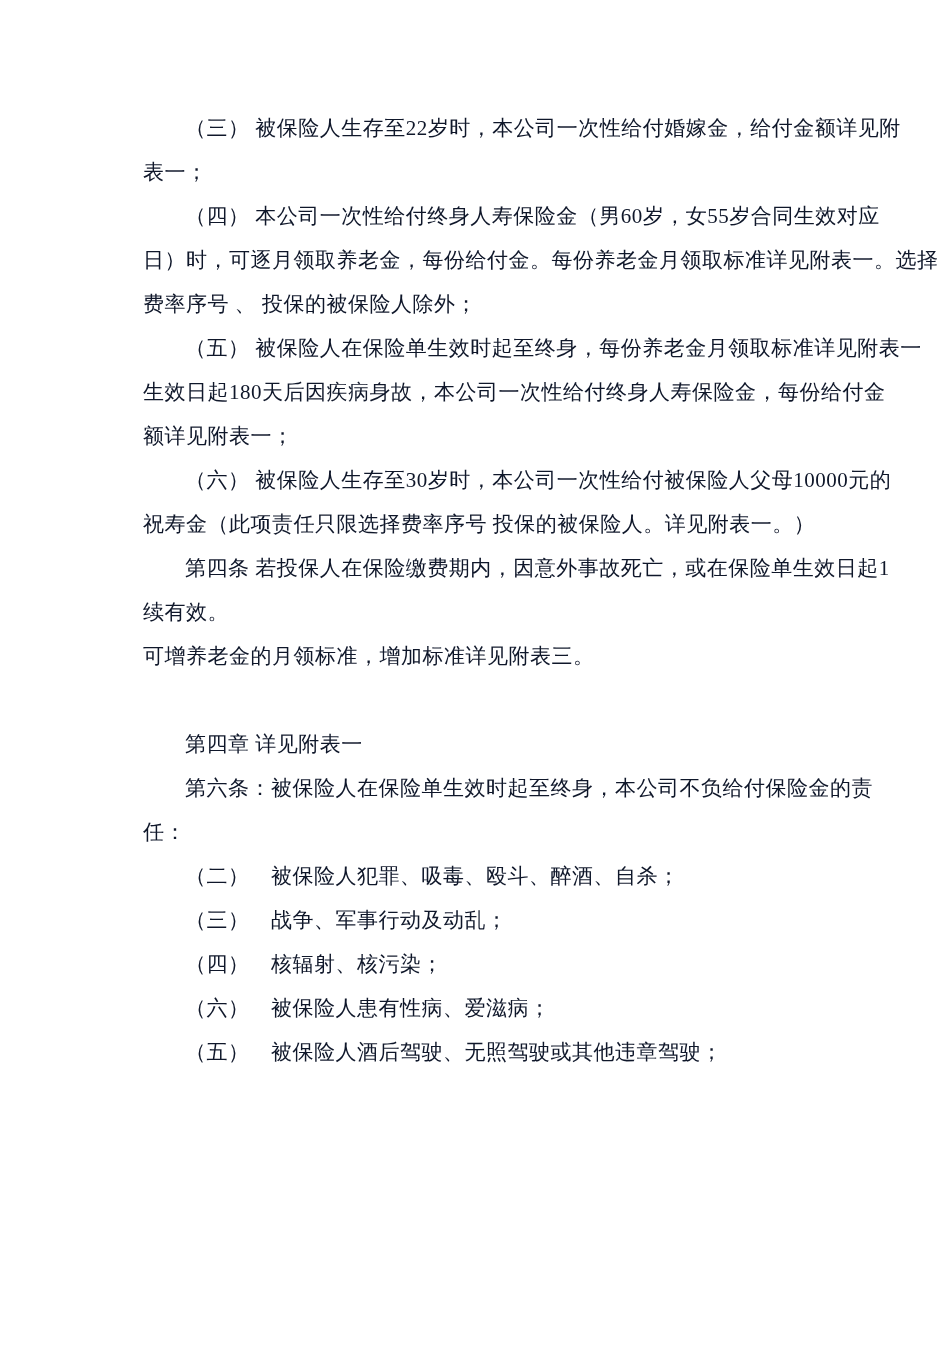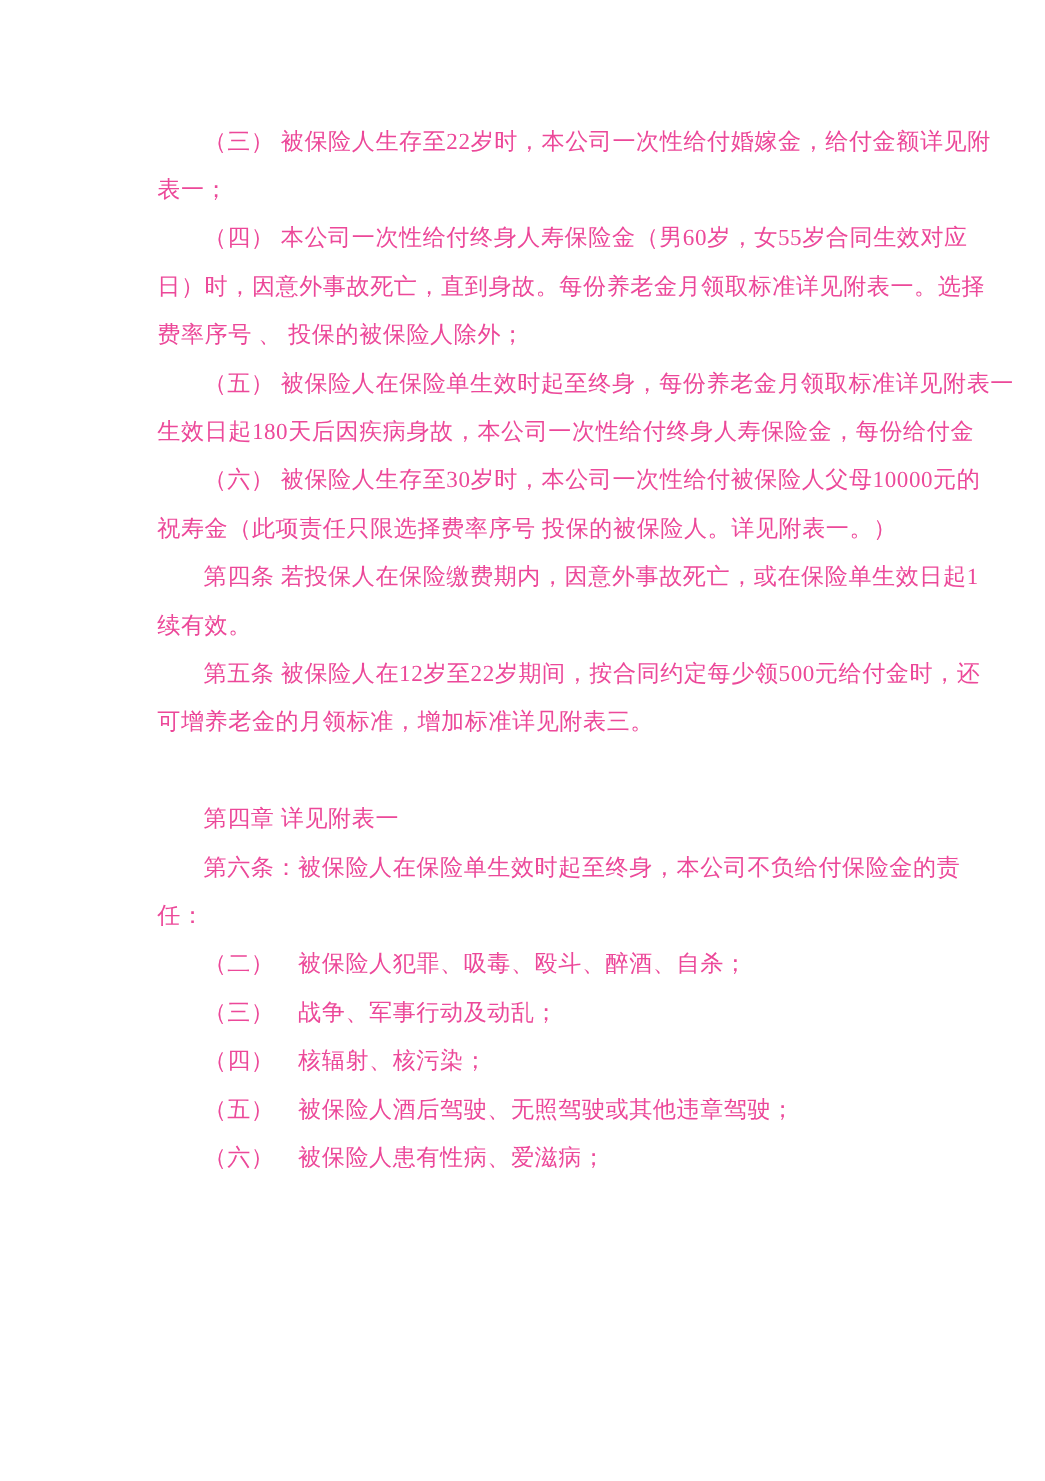--- a/index.html
+++ b/index.html
@@ -30,37 +30,37 @@
     letter-spacing: 0.5px;
   }
   .line.first {
     padding-left: 42px; 
   }
 </style>
 </head>
 <body>
 
 <div class="page">
-  <div class="doc" style="color: #ec4899;">
+  <div class="doc" style="color: #0f172a;">
       <div class="line first">（三） 被保险人生存至22岁时，本公司一次性给付婚嫁金，给付金额详见附</div>
       <div class="line">表一；</div>
       <div class="line first">（四） 本公司一次性给付终身人寿保险金（男60岁，女55岁合同生效对应</div>
-      <div class="line">日）时，因意外事故死亡，直到身故。每份养老金月领取标准详见附表一。选择</div>
+      <div class="line">日）时，可逐月领取养老金，每份给付金。每份养老金月领取标准详见附表一。选择</div>
       <div class="line">费率序号 、 投保的被保险人除外；</div>
       <div class="line first">（五） 被保险人在保险单生效时起至终身，每份养老金月领取标准详见附表一</div>
       <div class="line">生效日起180天后因疾病身故，本公司一次性给付终身人寿保险金，每份给付金</div>
+      <div class="line">额详见附表一；</div>
       <div class="line first">（六） 被保险人生存至30岁时，本公司一次性给付被保险人父母10000元的</div>
       <div class="line">祝寿金（此项责任只限选择费率序号 投保的被保险人。详见附表一。）</div>
       <div class="line first">第四条 若投保人在保险缴费期内，因意外事故死亡，或在保险单生效日起1</div>
       <div class="line">续有效。</div>
-      <div class="line first">第五条 被保险人在12岁至22岁期间，按合同约定每少领500元给付金时，还</div>
       <div class="line">可增养老金的月领标准，增加标准详见附表三。</div>
       <div class="line"></div>
       <div class="line first">第四章 详见附表一</div>
       <div class="line first">第六条：被保险人在保险单生效时起至终身，本公司不负给付保险金的责</div>
       <div class="line">任：</div>
       <div class="line first">（二）　被保险人犯罪、吸毒、殴斗、醉酒、自杀；</div>
       <div class="line first">（三）　战争、军事行动及动乱；</div>
       <div class="line first">（四）　核辐射、核污染；</div>
+      <div class="line first">（六）　被保险人患有性病、爱滋病；</div>
       <div class="line first">（五）　被保险人酒后驾驶、无照驾驶或其他违章驾驶；</div>
-      <div class="line first">（六）　被保险人患有性病、爱滋病；</div>
     </div>
 </div>
 
 </body></html>

